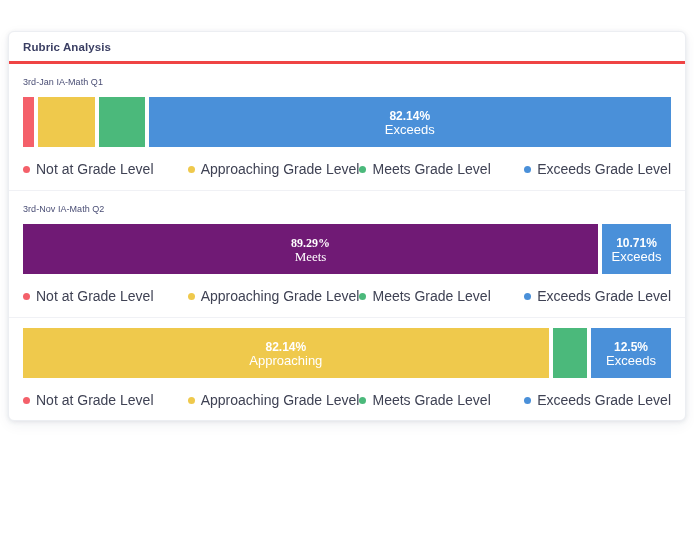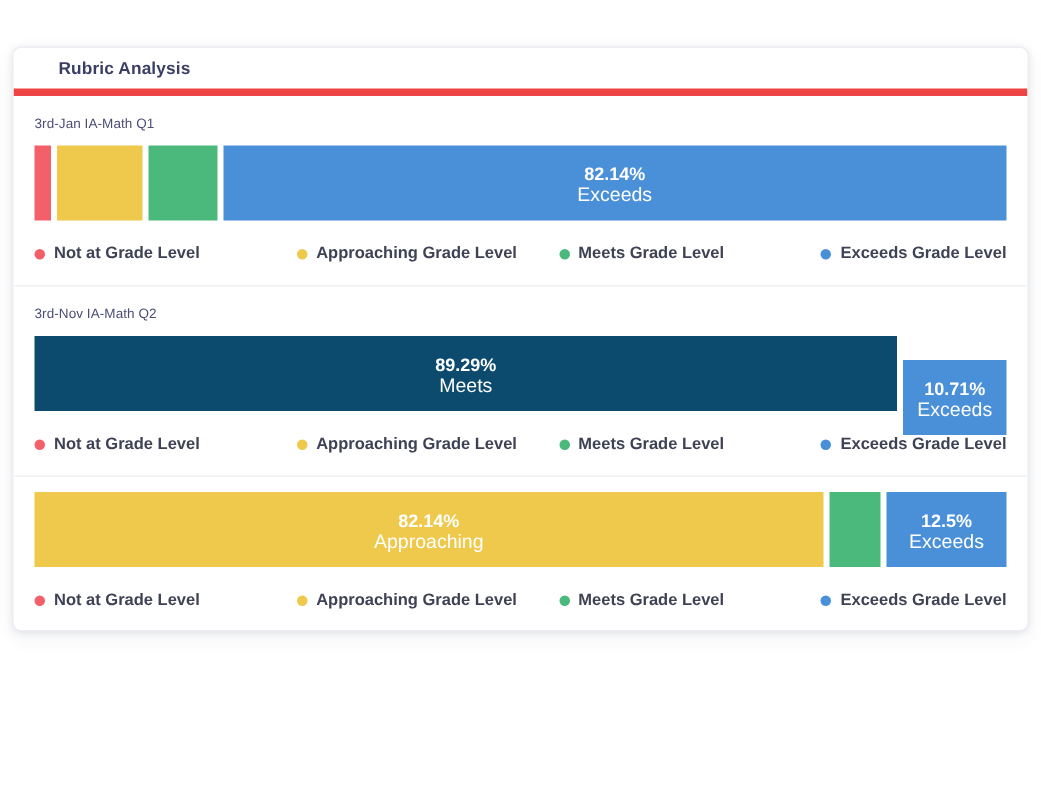--- a/index.html
+++ b/index.html
@@ -29,24 +29,24 @@
     background: #ffffff;
     border: 1px solid #eceef2;
     border-radius: 6px;
     box-shadow: 0 1px 4px rgba(40, 50, 80, 0.10), 0 4px 14px rgba(40, 50, 80, 0.06);
     box-sizing: border-box;
     overflow: hidden;
   }
 
   .card-header {
     height: 32px;
-    padding: 0 30px;
-    display: flex;
-    align-items: center;
-    border-bottom: 5px solid #ef4444;
+    padding: 0 14px;
+    display: flex;
+    align-items: center;
+    border-bottom: 3px solid #ef4444;
     box-sizing: border-box;
   }
   .card-title {
     font-size: 11.5px;
     font-weight: bold;
     color: #3b3f63;
     letter-spacing: 0.1px;
   }
 
   .card-body {
@@ -61,21 +61,21 @@
     font-size: 9px;
     color: #4a4e75;
     padding: 13px 0 0 14px;
     letter-spacing: 0.05px;
   }
 
   .bar-wrap {
     margin: 10px 14px 0 14px;
     height: 50px;
     display: flex;
-    align-items: flex-start;
+    align-items: flex-end;
   }
 
   .seg {
     position: relative;
     height: 50px;
     display: flex;
     flex-direction: column;
     align-items: center;
     justify-content: center;
     color: #ffffff;
@@ -114,24 +114,23 @@
     margin-left: auto;
   }
   .legend-dot {
     width: 7px;
     height: 7px;
     border-radius: 50%;
     margin-right: 6px;
     flex: 0 0 auto;
   }
   .legend-text {
-    font-size: 11px;
+    font-size: 14px;
     color: #3f4254;
     white-space: nowrap;
-    font-weight: bold;
   }
 
   .group-sep {
     height: 1px;
     background: #f0f1f5;
     margin-top: 11px;
   }
   .rubric-group:last-child .group-sep { display: none; }
 </style>
 </head>
@@ -173,21 +172,21 @@
             <div class="legend-item">
               <span class="legend-dot" style="background: rgb(74, 144, 217);"></span>
               <span class="legend-text">Exceeds Grade Level</span>
             </div>
           </div>
           <div class="group-sep"></div>
         </div>
         <div class="rubric-group">
           <div class="group-label">3rd-Nov IA-Math Q2</div>
           <div class="bar-wrap">
-            <div class="seg" style="background: #0c4a6e; flex: 89.29 0 0px;">
+            <div class="seg" style="background: #701a75; flex: 89.29 0 0px; font-family: Liberation Serif, serif;">
               <div class="seg-pct">89.29%</div>
               <div class="seg-name">Meets</div>
             </div>
             <div class="seg" style="background: rgb(74, 144, 217); flex: 10.71 0 0px; margin-top: 16px;">
               <div class="seg-pct">10.71%</div>
               <div class="seg-name">Exceeds</div>
             </div>
           </div>
           <div class="legend">
             <div class="legend-item">

